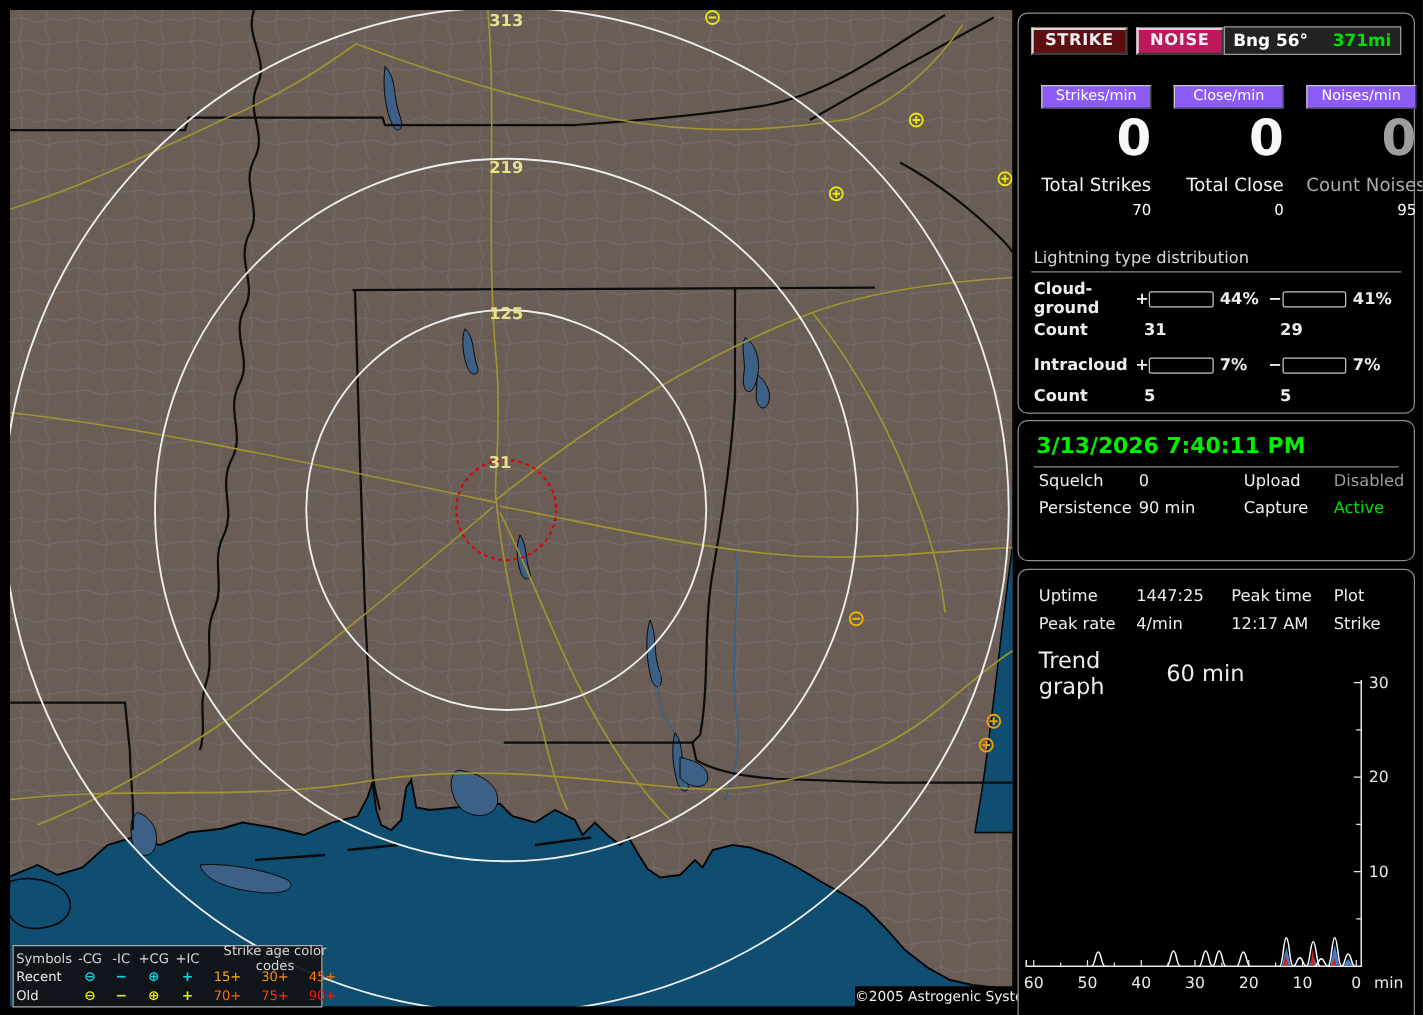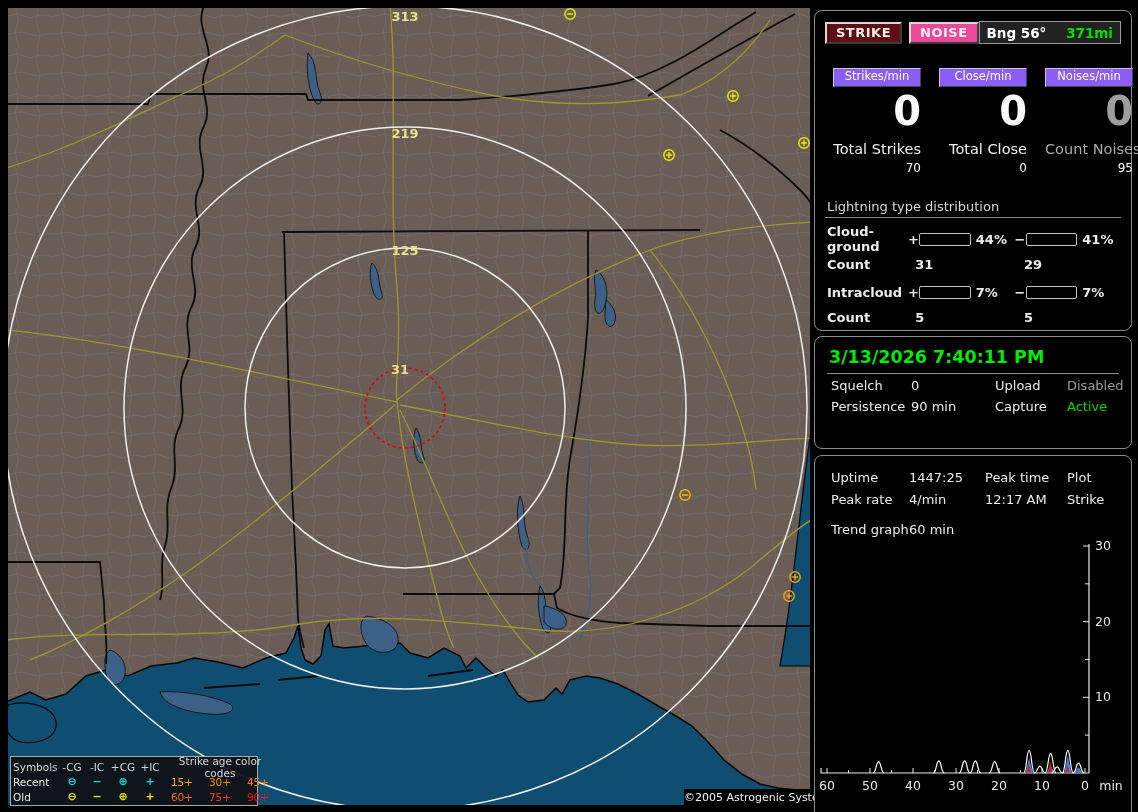--- a/index.html
+++ b/index.html
@@ -28,21 +28,21 @@
   #panel-top{top:10px;height:321px;padding:10px 10px;}
   #panel-status{top:336px;height:113px;padding:6px 12px;}
   #panel-stats{top:455px;height:416px;padding:10px 12px;}
 
   
   #toolbar{display:flex;align-items:center;}
   .tbtn{height:22px;font-weight:bold;font-size:13px;letter-spacing:.5px;color:#f0f0f0;
         border:2px solid;border-color:#d8d8d8 #3c3c3c #3c3c3c #d8d8d8;padding:0 9px;
         line-height:18px;cursor:pointer;font-family:inherit;}
   #strike-btn{background:#5e0e12;margin-right:7px;}
-  #noise-btn{background:#ec4899;}
+  #noise-btn{background:#be185d;}
   #bng-box{margin-left:auto;width:146px;height:21px;background:#222;border:1px solid #9a9a9a;
            display:flex;align-items:center;padding:0 7px;}
   #bng-box .b1{font-weight:bold;font-size:13.5px;color:#fff;}
   #bng-box .b2{margin-left:auto;font-weight:bold;font-size:13.5px;color:#00e000;}
 
   
   #counter-grid{display:grid;grid-template-columns:88px 88px 88px;column-gap:18px;
                 padding-left:8px;margin-top:24px;}
   .chip{height:17px;background:#8b5cf6;border:1px solid;border-color:#c8c8c8 #454545 #454545 #c8c8c8;
         color:#fff;font-size:11.5px;text-align:center;line-height:15px;cursor:pointer;}
@@ -68,22 +68,22 @@
   
   #datetime{color:#00ee00;font-size:17.5px;font-weight:bold;padding:4px 2px 6px 2px;
             border-bottom:1px solid #8c8c8c;}
   .st-row{display:grid;grid-template-columns:80px 84px 72px auto;font-size:13px;height:20px;
           align-items:center;padding-left:4px;margin-top:1px;}
   .st-row:first-of-type{margin-top:8px;}
 
   
   .stat-row{display:grid;grid-template-columns:78px 76px 82px auto;font-size:13px;height:22px;
             align-items:center;padding-left:4px;}
-  .trend-row{display:grid;grid-template-columns:78px auto;font-size:13px;height:22px;
-             align-items:center;padding-left:4px;margin-top:8px;}
+  .trend-row{display:grid;grid-template-columns:78px auto;font-size:18px;height:22px;
+             align-items:center;padding-left:4px;margin-top:8px;gap:24px;}
   #trend-svg{position:absolute;left:2px;top:80px;}
 </style>
 </head>
 <body>
 
 <div id="stage">
 
   <svg id="map" viewBox="0 0 802 797">
     <defs>
       <pattern id="cnty" width="46" height="40" patternUnits="userSpaceOnUse">
@@ -213,21 +213,21 @@
     <div class="sym" style="color: rgb(0, 220, 232);">+</div>
     <div class="ctr" style="color: rgb(255, 170, 0);">15+</div>
     <div class="ctr" style="color: rgb(255, 138, 0);">30+</div>
     <div class="ctr" style="color: rgb(255, 120, 0);">45+</div>
 
     <div>Old</div>
     <div class="sym" style="color: rgb(230, 230, 0);">⊖</div>
     <div class="sym" style="color: rgb(230, 230, 0);">−</div>
     <div class="sym" style="color: rgb(230, 230, 0);">⊕</div>
     <div class="sym" style="color: rgb(230, 230, 0);">+</div>
-    <div class="ctr" style="color: rgb(255, 102, 0);">60+</div>
+    <div class="ctr" style="color: rgb(255, 102, 0);">70+</div>
     <div class="ctr" style="color: rgb(255, 58, 0);">75+</div>
     <div class="ctr" style="color: rgb(255, 20, 0);">90+</div>
   </div>
 
   <div id="copyright">©2005 Astrogenic Systems</div>
 
   <div id="panel-top" class="panel">
     <div id="toolbar">
       <button id="strike-btn" class="tbtn">STRIKE</button>
       <button id="noise-btn" class="tbtn">NOISE</button>

